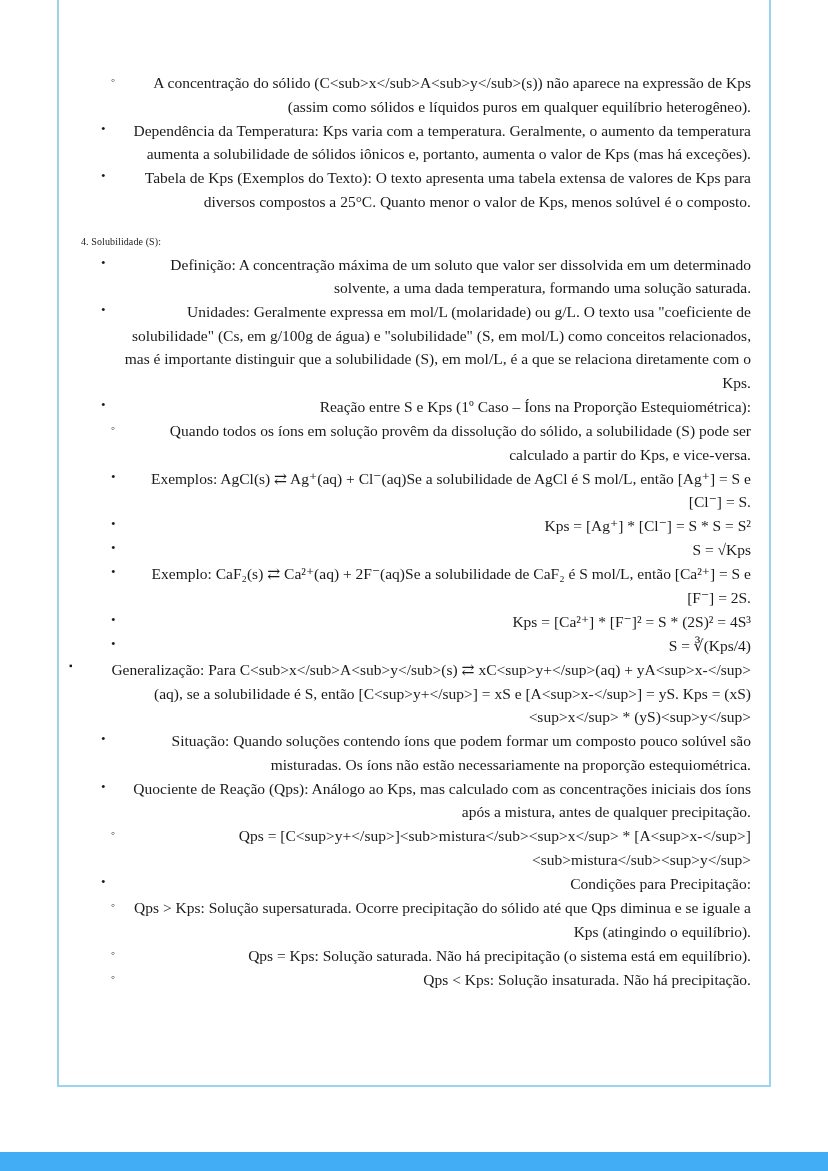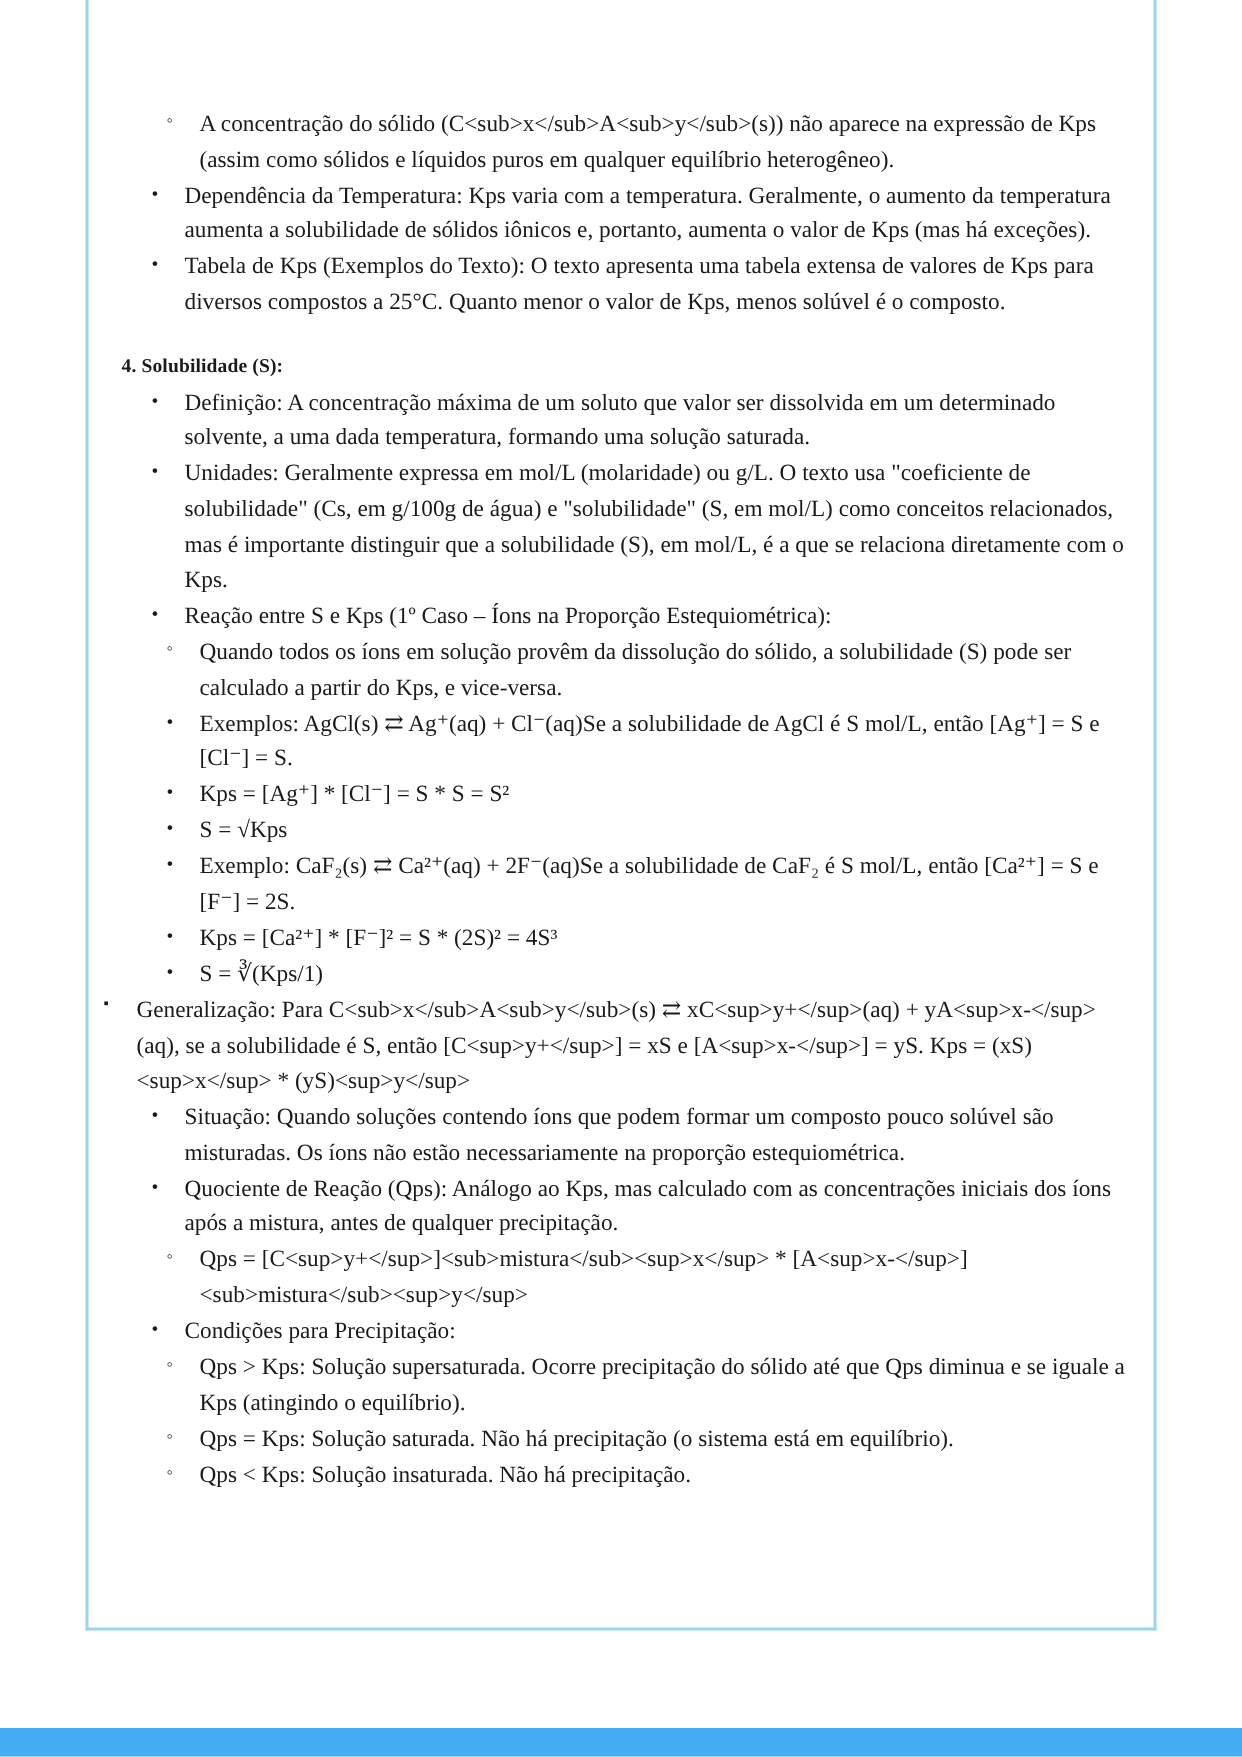--- a/index.html
+++ b/index.html
@@ -43,22 +43,22 @@
     position: absolute;
     left: 0;
     top: 1152px;
     width: 828px;
     height: 19px;
     background: #42adf5;
   }
 
   
   .doc-heading {
-    font-size: 13px;
-    font-weight: bold;
+    font-size: 10px;
+    font-weight: normal;
     line-height: 1.35;
     margin: 22px 0 4px 0;
     letter-spacing: 0.1px;
   }
   .doc-heading:first-child { margin-top: 0; }
 
   ul.lvl {
     list-style: none;
     margin: 0;
     padding: 0;
@@ -73,21 +73,21 @@
   }
 
   li.item > .marker {
     position: absolute;
     left: 0;
     top: 0;
     width: 14px;
     text-align: left;
     line-height: 1.52;
   }
-  li.item > .txt { display: block; }
+  li.item > .txt { display: block; text-align: right; }
 
   
   .lvl1 > li.item { padding-left: 22px; margin-left: 20px; }
   .lvl2 > li.item { padding-left: 22px; margin-left: 30px; }
   .lvl3 > li.item { padding-left: 22px; margin-left: 30px; }
   .lvl4 > li.item { padding-left: 22px; margin-left: -12px; }
 
   
   .m-disc  { font-size: 13px; line-height: 1.45; }
   .m-circle{ font-size: 12px; line-height: 1.6; }
@@ -158,21 +158,21 @@
       <li class="item">
         <span class="marker m-disc">•</span>
         <span class="txt">Exemplo: CaF₂(s) ⇄ Ca²⁺(aq) + 2F⁻(aq)Se a solubilidade de CaF₂ é S mol/L, então [Ca²⁺] = S e [F⁻] = 2S.</span>
       </li>
       <li class="item">
         <span class="marker m-disc">•</span>
         <span class="txt">Kps = [Ca²⁺] * [F⁻]² = S * (2S)² = 4S³</span>
       </li>
       <li class="item">
         <span class="marker m-disc">•</span>
-        <span class="txt">S = ∛(Kps/1)</span>
+        <span class="txt">S = ∛(Kps/4)</span>
       </li>
     </ul>
 
     <ul class="lvl lvl4">
       <li class="item">
         <span class="marker m-square">▪</span>
         <span class="txt">Generalização: Para C&lt;sub&gt;x&lt;/sub&gt;A&lt;sub&gt;y&lt;/sub&gt;(s) ⇄ xC&lt;sup&gt;y+&lt;/sup&gt;(aq) + yA&lt;sup&gt;x-&lt;/sup&gt;(aq), se a solubilidade é S, então [C&lt;sup&gt;y+&lt;/sup&gt;] = xS e [A&lt;sup&gt;x-&lt;/sup&gt;] = yS. Kps = (xS)&lt;sup&gt;x&lt;/sup&gt; * (yS)&lt;sup&gt;y&lt;/sup&gt;</span>
       </li>
     </ul>
 

